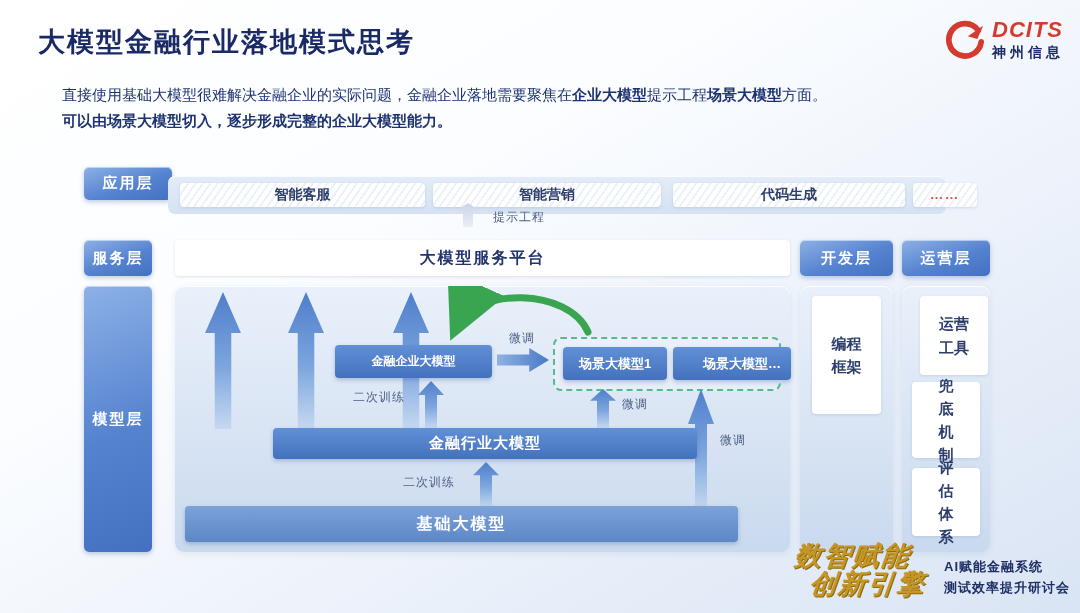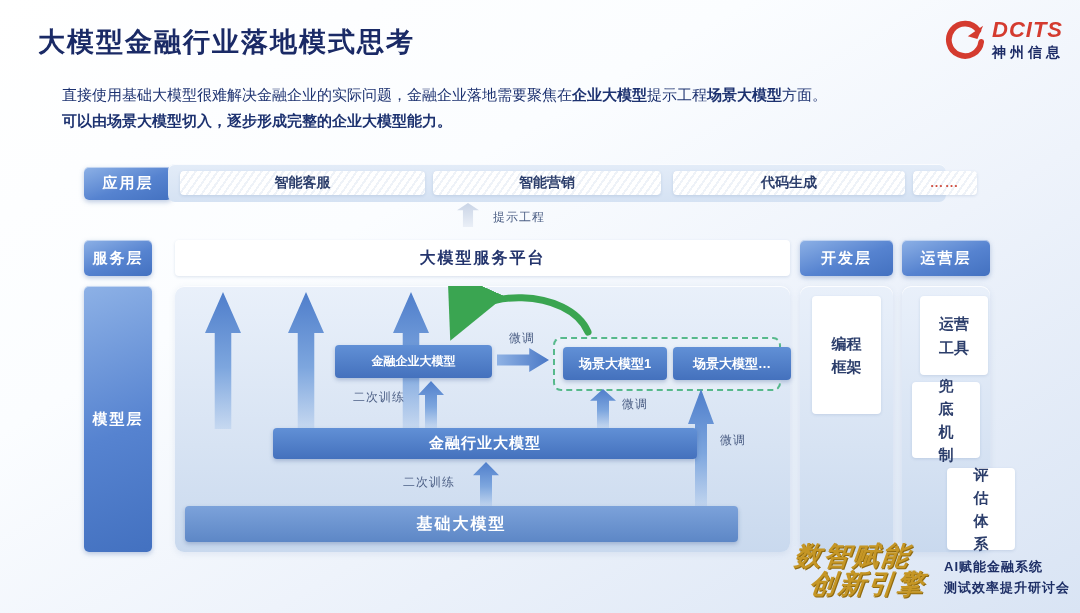--- a/index.html
+++ b/index.html
@@ -73,21 +73,21 @@
       <span class="logo-company">神州信息</span>
     </div>
   </div>
 
   <div class="intro">
     <div><span>直接使用基础大模型很难解决金融企业的实际问题，金融企业落地需要聚焦在</span><b>企业大模型</b><span>提示工程</span><b>场景大模型</b><span>方面。</span></div>
     <div><b>可以由场景大模型切入，逐步形成完整的企业大模型能力。</b></div>
   </div>
 
   <div class="layer-label" style="left:84px;top:167px;width:88px;height:33px;">应用层</div>
-  <div class="strip" style="left:168px;top:164px;width:778px;height:38px;font-family:Liberation Serif, serif;">
+  <div class="strip" style="left:168px;top:176px;width:778px;height:38px;font-family:Liberation Serif, serif;">
     <div class="wbox hatch app-item" style="left:12px;top:7px;width:245px;height:24px;">智能客服</div>
     <div class="wbox hatch app-item" style="left:265px;top:7px;width:228px;height:24px;">智能营销</div>
     <div class="wbox hatch app-item" style="left:505px;top:7px;width:232px;height:24px;">代码生成</div>
     <div class="wbox hatch app-more" style="left:745px;top:7px;width:64px;height:24px;">……</div>
   </div>
 
   <div class="arrow-up arrow-pale" style="left:457px;top:203px;width:22px;height:24px;"></div>
   <div class="tag" style="left:493px;top:209px;">提示工程</div>
 
   <div class="layer-label" style="left:84px;top:240px;width:68px;height:36px;">服务层</div>
@@ -103,21 +103,21 @@
     <div class="arrow-up arrow-blue" style="left:113px;top:6px;width:36px;height:137px;"></div>
     <div class="arrow-up arrow-blue" style="left:218px;top:6px;width:36px;height:137px;"></div>
 
     <div class="blue-box" style="left:160px;top:59px;width:157px;height:33px;font-size:12px;">金融企业大模型</div>
 
     <div class="arrow-right" style="left:322px;top:62px;width:52px;height:24px;"></div>
     <div class="tag" style="left:334px;top:44px;">微调</div>
 
     <div class="scenario-wrap" style="left:378px;top:51px;width:224px;height:50px;">
       <div class="blue-box" style="left:8px;top:8px;width:104px;height:33px;font-size:13px;">场景大模型1</div>
-      <div class="blue-box" style="left:118px;top:8px;width:118px;height:33px;font-size:13px;">场景大模型…</div>
+      <div class="blue-box" style="left:118px;top:8px;width:98px;height:33px;font-size:13px;padding-left:20px;">场景大模型…</div>
     </div>
 
     <svg class="svg-overlay" width="615" height="266" viewBox="0 0 615 266">
       <defs>
         <marker id="gah" markerWidth="10" markerHeight="10" refX="7" refY="4.5" orient="auto">
           <path d="M0,0 L9,4.5 L0,9 z" fill="#3aa551"></path>
         </marker>
       </defs>
       <path d="M 413 46 C 394 2 300 0 281 42" fill="none" stroke="#3aa551" stroke-width="7" stroke-linecap="round" marker-end="url(#gah)"></path>
     </svg>
@@ -138,21 +138,21 @@
     <div class="blue-box base-box" style="left:10px;top:220px;width:553px;height:36px;">基础大模型</div>
   </div>
 
   <div class="panel" style="left:800px;top:286px;width:93px;height:266px;">
     <div class="wbox side-box" style="left:12px;top:10px;width:69px;height:118px;">编程框架</div>
   </div>
 
   <div class="panel" style="left:902px;top:286px;width:88px;height:266px;">
     <div class="wbox side-box" style="left:18px;top:10px;width:68px;height:79px;padding:17px 14px;">运营工具</div>
     <div class="wbox side-box" style="left:10px;top:96px;width:68px;height:76px;padding:0 28px;">兜底机制</div>
-    <div class="wbox side-box" style="left:10px;top:182px;width:68px;height:82px;padding:0 22px;margin-left:35px;">评估体系</div>
+    <div class="wbox side-box" style="left:10px;top:182px;width:68px;height:68px;padding:0 22px;">评估体系</div>
   </div>
 
   <div class="slogan">
     <div class="slogan-l1">数智赋能</div>
     <div class="slogan-l2">创新引擎</div>
   </div>
   <div class="event">
     <div>AI赋能金融系统</div>
     <div>测试效率提升研讨会</div>
   </div>

